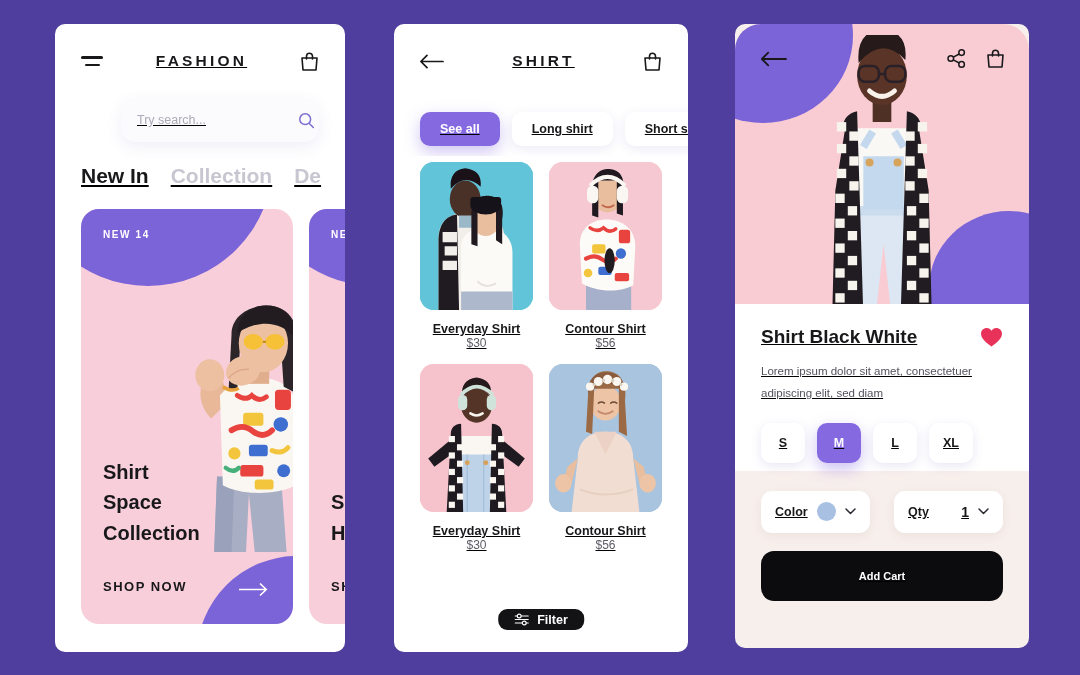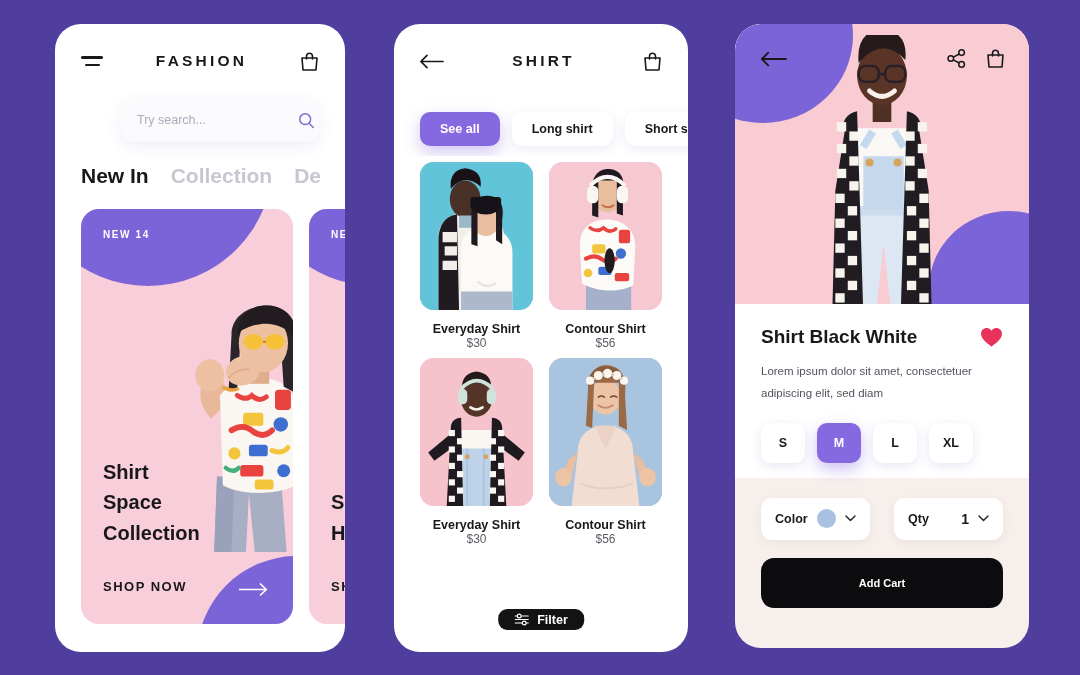--- a/index.html
+++ b/index.html
@@ -9,22 +9,23 @@
     overflow: hidden;
     background: #4F3E9E;
     font-family: "Liberation Sans", sans-serif;
   }
   .stage { position: relative; width: 1080px; height: 675px; background: #4F3E9E; }
 
   
   .phone {
     position: absolute;
     background: #ffffff;
-    border-radius: 26px;
+    border-radius: 10px;
     overflow: hidden;
+    text-decoration: underline;
   }
   #phone1 { left: 55px;  top: 24px; width: 290px; height: 628px; }
   #phone2 { left: 394px; top: 24px; width: 294px; height: 628px; }
   #phone3 { left: 735px; top: 24px; width: 294px; height: 624px; background: #F7EFEC; }
   .icon-btn { display: flex; align-items: center; justify-content: center; cursor: pointer; }
   svg { display: block; }
 
   
   .p1-header {
     height: 74px; display: flex; align-items: center;
@@ -111,21 +112,21 @@
     border-radius: 10px; background: #ffffff; color: #18181B;
     font-size: 12.5px; font-weight: 600; white-space: nowrap;
     box-shadow: 0 3px 12px rgba(80,60,160,0.11);
   }
   .chip.active {
     background: #8569E0; color: #ffffff;
     box-shadow: 0 6px 16px rgba(133,105,224,0.38);
   }
 
   .p2-grid {
-    display: grid; grid-template-columns: 1fr 1fr; gap: 8px 16px;
+    display: grid; grid-template-columns: 1fr 1fr; gap: 14px 16px;
     padding: 6px 26px 0 26px;
   }
   .pcard { display: flex; flex-direction: column; align-items: center; }
   .pcard-img {
     width: 100%; height: 148px; border-radius: 14px; overflow: hidden;
     position: relative;
   }
   .pcard-name {
     margin-top: 12px; font-size: 12.5px; font-weight: 700; color: #18181B;
   }
@@ -154,21 +155,21 @@
   .p3-hero-icons {
     position: absolute; top: 24px; left: 26px; right: 24px; z-index: 6;
     display: flex; align-items: center; justify-content: space-between;
   }
   .p3-hero-right { display: flex; align-items: center; gap: 20px; }
   .p3-hero-photo {
     position: absolute; left: 50%; transform: translateX(-50%); top: 4%;
     width: 78%; height: 100%; z-index: 3;
   }
   .p3-info {
-    background: #ffffff; padding: 22px 26px 15px 26px;
+    background: #ffffff; padding: 22px 26px 8px 26px;
   }
   .p3-title-row { display: flex; align-items: center; justify-content: space-between; }
   .p3-title { font-size: 19px; font-weight: 700; color: #18181B; }
   .p3-desc {
     margin-top: 12px; font-size: 11.5px; color: #53535E; line-height: 1.95;
     max-width: 215px;
   }
   .p3-sizes { display: flex; gap: 12px; margin-top: 18px; }
   .size {
     width: 44px; height: 40px; border-radius: 10px; background: #ffffff;

